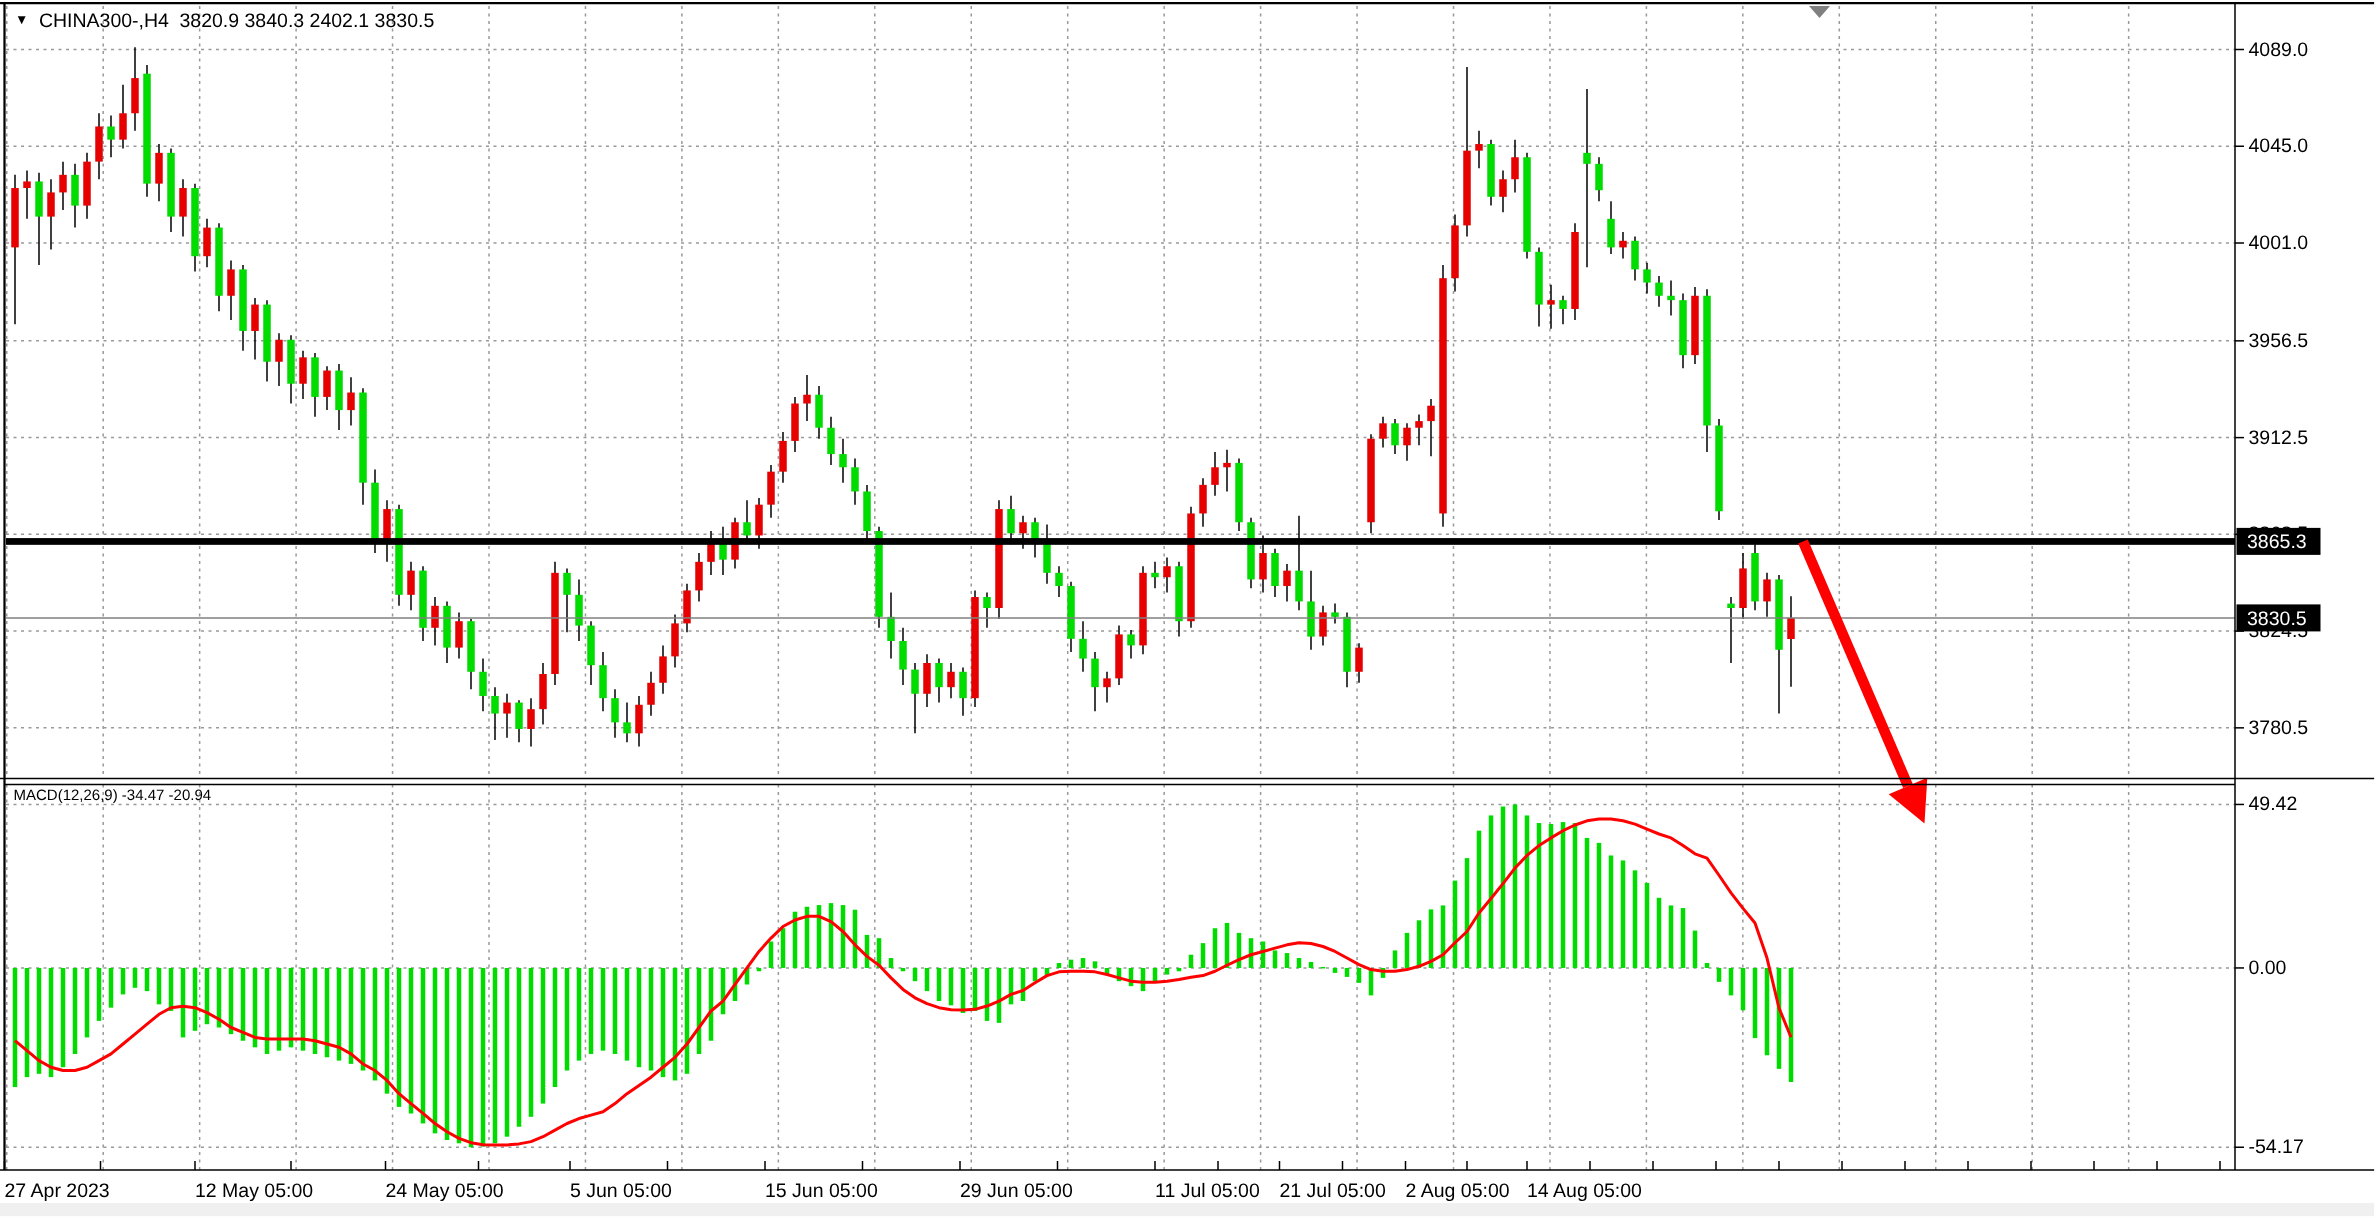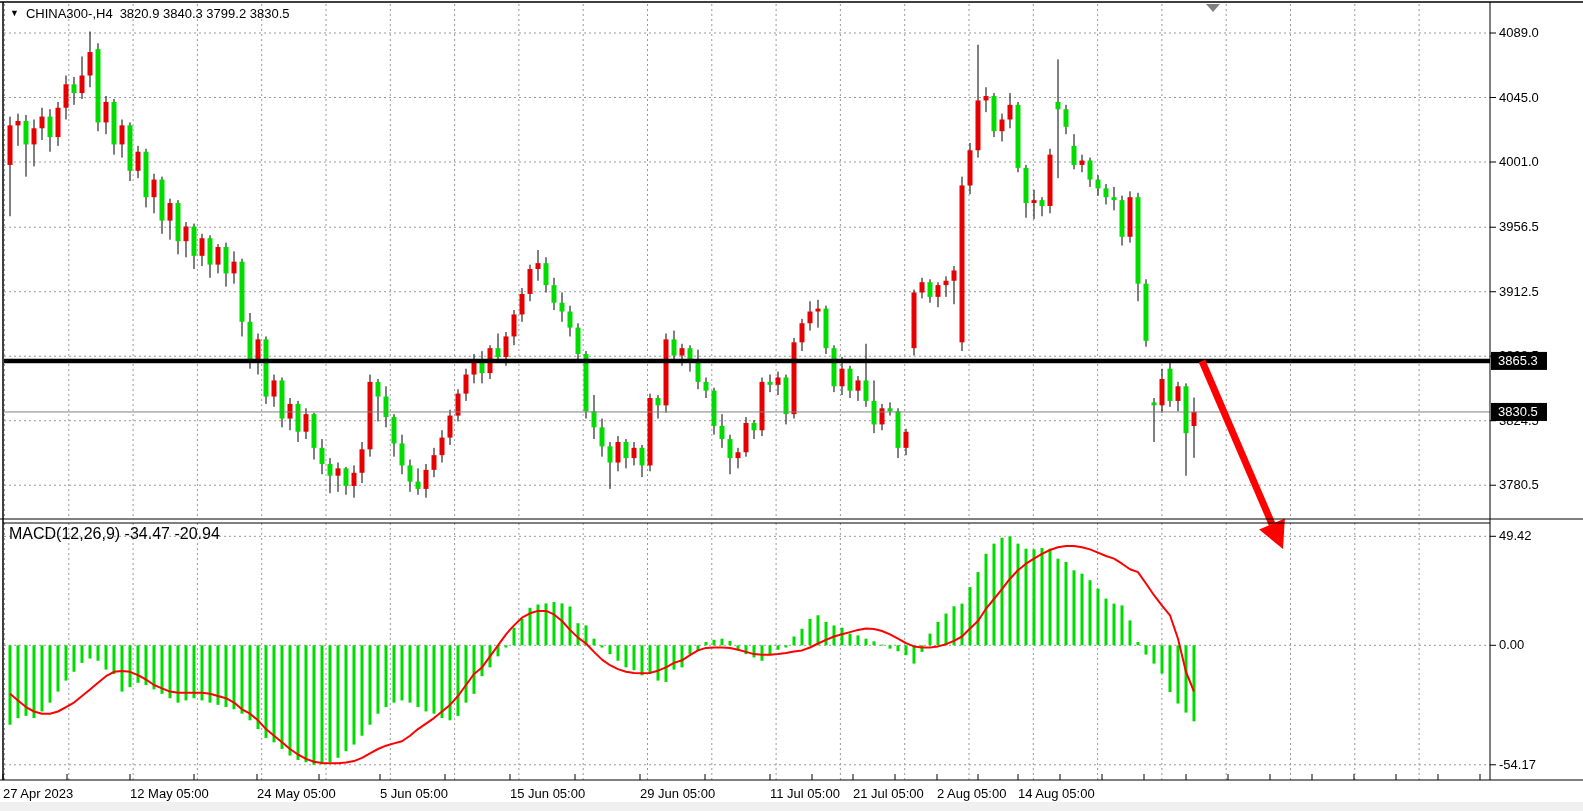--- a/index.html
+++ b/index.html
@@ -2,21 +2,21 @@
 <html><head>
 <meta charset="utf-8">
 <style>
   html,body{margin:0;padding:0;background:#fff;}
   #stage{position:relative;width:1583px;height:811px;background:#fff;overflow:hidden;
          font-family:"Liberation Sans",sans-serif;}
   #chart-svg{position:absolute;left:0;top:0;}
   #title-bar{position:absolute;left:10px;top:6px;font-size:13px;color:#000;
              display:flex;align-items:center;gap:7px;z-index:5;}
   #title-bar .tri{font-size:9px;position:relative;top:-1px;}
-  #macd-title{position:absolute;left:9px;top:525px;font-size:16px;color:#000;z-index:5;}
+  #macd-title{position:absolute;left:9px;top:525px;font-size:10px;color:#000;z-index:5;}
 </style>
 </head>
 <body>
 
 <div id="stage">
   <svg id="chart-svg" width="1583" height="811">
       <rect x="0" y="802" width="1583" height="9" fill="#f0f0f0"></rect>
       <line x1="4.5" y1="4" x2="4.5" y2="519" stroke="#999999" stroke-width="1" stroke-dasharray="2,3"></line>
       <line x1="4.5" y1="523" x2="4.5" y2="780" stroke="#999999" stroke-width="1" stroke-dasharray="2,3"></line>
       <line x1="68.8" y1="4" x2="68.8" y2="519" stroke="#999999" stroke-width="1" stroke-dasharray="2,3"></line>
@@ -596,16 +596,16 @@
       <text x="510" y="798" font-size="13" font-family="&quot;Liberation Sans&quot;,sans-serif" fill="#000">15 Jun 05:00</text>
       <text x="640" y="798" font-size="13" font-family="&quot;Liberation Sans&quot;,sans-serif" fill="#000">29 Jun 05:00</text>
       <text x="770" y="798" font-size="13" font-family="&quot;Liberation Sans&quot;,sans-serif" fill="#000">11 Jul 05:00</text>
       <text x="853" y="798" font-size="13" font-family="&quot;Liberation Sans&quot;,sans-serif" fill="#000">21 Jul 05:00</text>
       <text x="937" y="798" font-size="13" font-family="&quot;Liberation Sans&quot;,sans-serif" fill="#000">2 Aug 05:00</text>
       <text x="1018" y="798" font-size="13" font-family="&quot;Liberation Sans&quot;,sans-serif" fill="#000">14 Aug 05:00</text>
     </svg>
   <div id="title-bar">
     <span class="tri">▼</span>
     <span>CHINA300-,H4</span>
-    <span>3820.9 3840.3 3799.2 3830.5</span>
+    <span>3820.9 3840.3 2402.1 3830.5</span>
   </div>
   <div id="macd-title">MACD(12,26,9) -34.47 -20.94</div>
 </div>
 
 </body></html>

